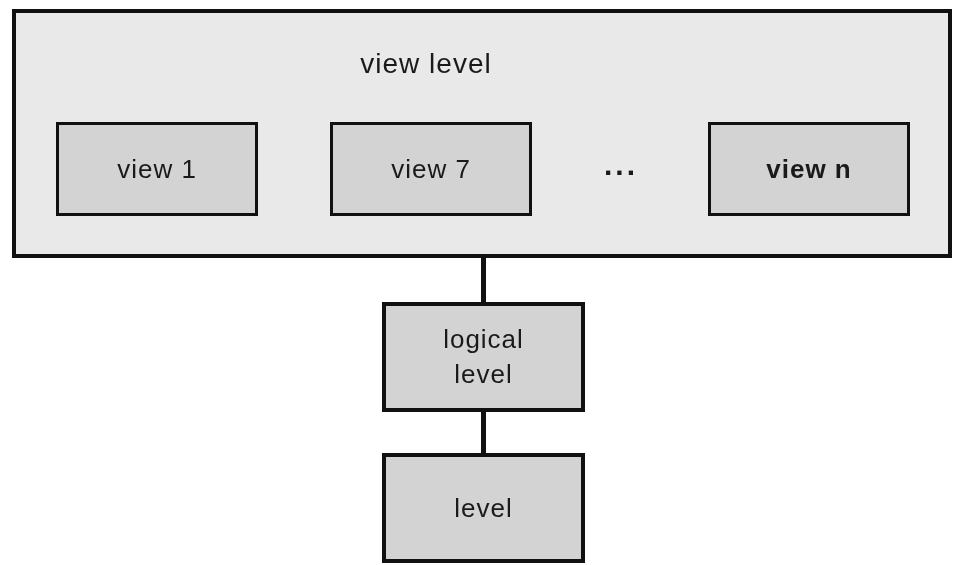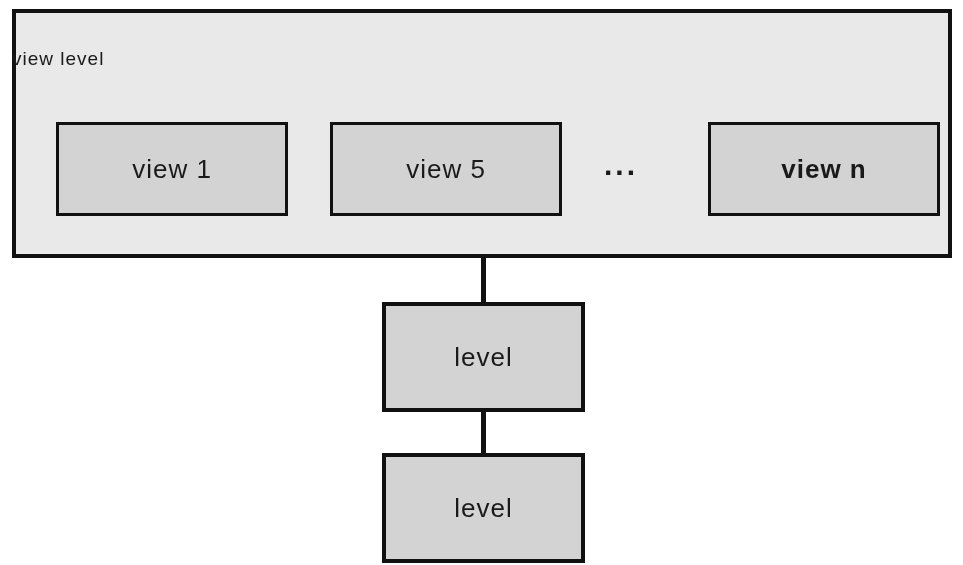--- a/index.html
+++ b/index.html
@@ -24,27 +24,28 @@
     height: 249px;
     box-sizing: border-box;
     border: 4px solid var(--border, #111111);
     background: var(--outer-fill, #e9e9e9);
   }
   .outer-title {
     position: absolute;
     left: 12px;
     top: 48px;
     width: 828px;
-    font-size: 19px;
+    text-align: center;
+    font-size: 28px;
     letter-spacing: 1px;
   }
   .vbox {
     position: absolute;
     top: 122px;
-    width: 232px;
+    width: 202px;
     height: 94px;
     box-sizing: border-box;
     border: 3px solid var(--border, #111111);
     background: var(--box-fill, #d3d3d3);
     display: flex;
     align-items: center;
     justify-content: center;
     font-size: 26px;
     letter-spacing: 1px;
   }
@@ -99,32 +100,33 @@
 
   <div class="outer"></div>
 
   <div class="outer-title">view level</div>
 
   <div class="vbox vbox-1">
     <span>view 1</span>
   </div>
 
   <div class="vbox vbox-2">
-    <span>view 5</span>
+    <span>view 7</span>
   </div>
 
   <div class="dots">...</div>
 
   <div class="vbox vbox-n">
     <span>view n</span>
   </div>
 
   <div class="connector connector-1"></div>
 
   <div class="level-box level-logical">
+    <span>logical</span>
     <span>level</span>
   </div>
 
   <div class="connector connector-2"></div>
 
   <div class="level-box level-physical">
     <span>level</span>
   </div>
 
 </div>

